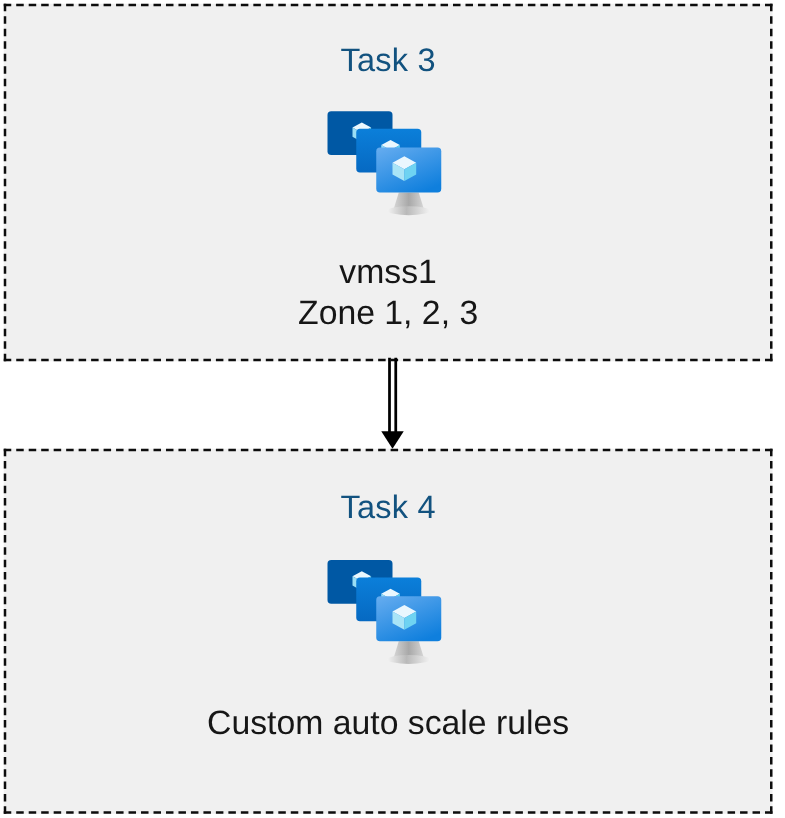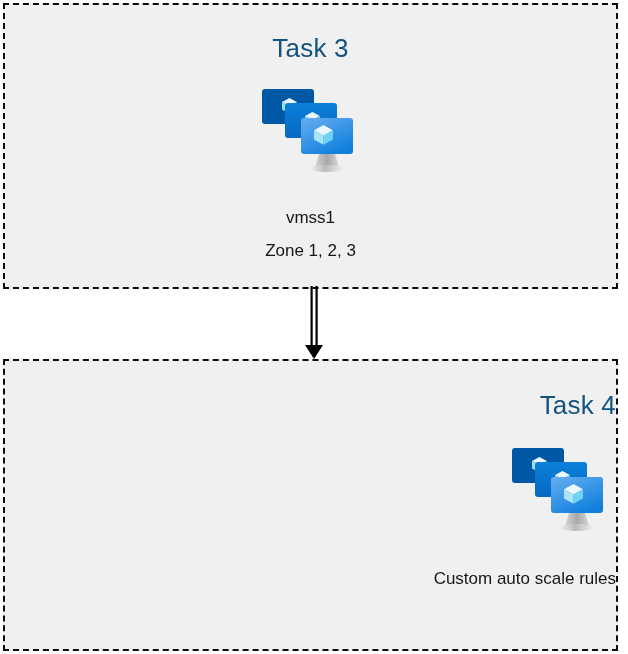--- a/index.html
+++ b/index.html
@@ -35,36 +35,35 @@
     left: 3px;
     top: 3px;
     width: 615px;
     height: 286px;
   }
   #task-box-4 {
     left: 3px;
     top: 359px;
     width: 615px;
     height: 292px;
-    align-items: flex-end;
   }
 
   .task-title {
     color: #12527f;
     font-size: 26px;
     line-height: 1;
     letter-spacing: 0.2px;
     white-space: nowrap;
   }
   #task-box-3 .task-title { margin-top: 30px; }
   #task-box-4 .task-title { margin-top: 31px; }
 
   .caption {
     color: #161616;
-    font-size: 17px;
+    font-size: 27px;
     line-height: 33px;
     text-align: center;
     white-space: pre-line;
   }
   #task-box-3 .caption { margin-top: 20px; }
   #task-box-4 .caption { margin-top: 22px; }
 
   
   .vmss-icon {
     display: block;

